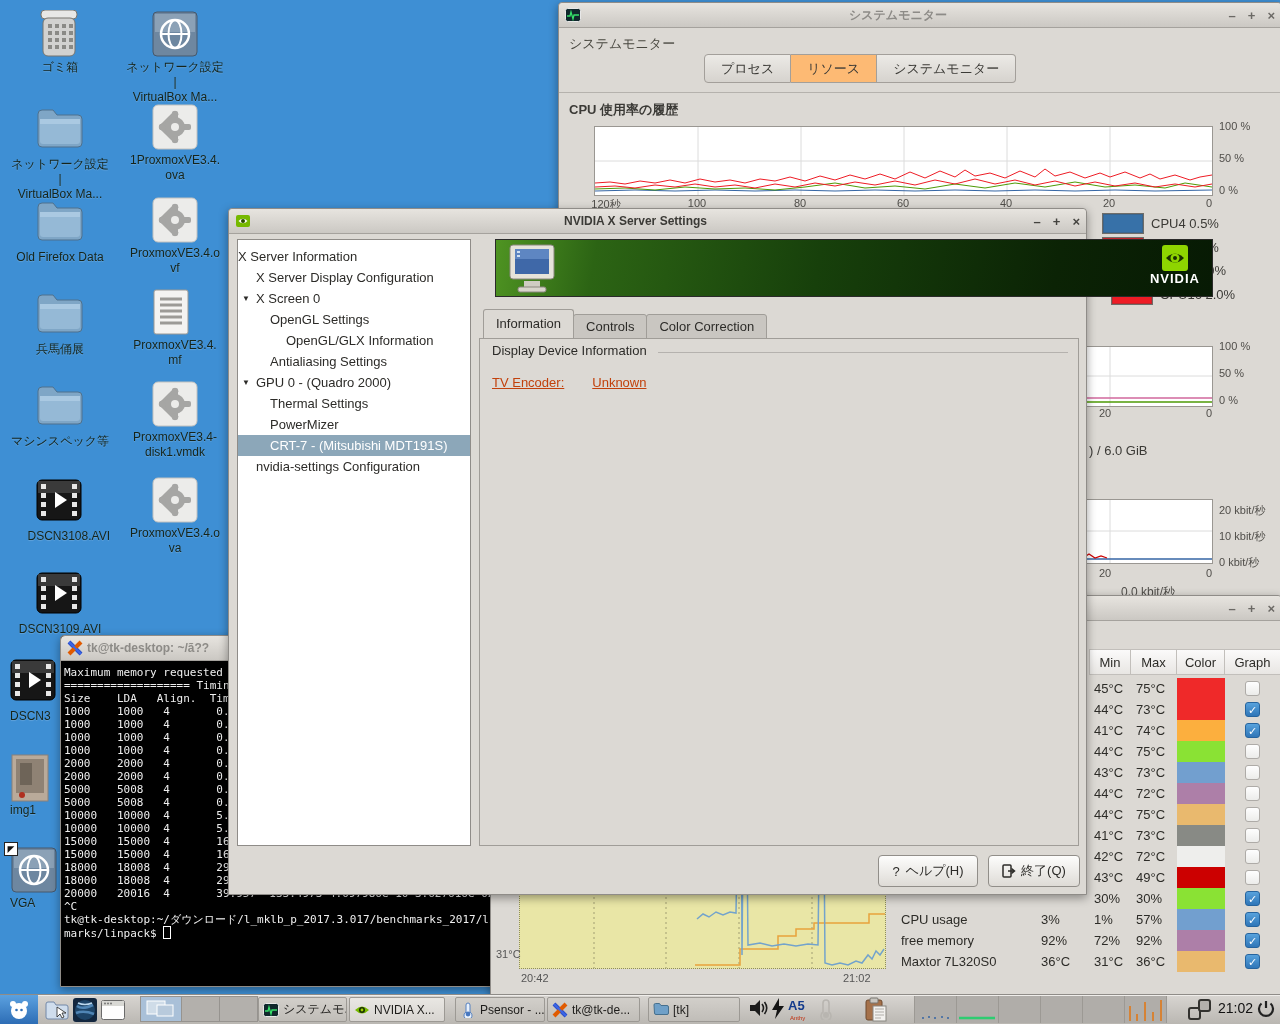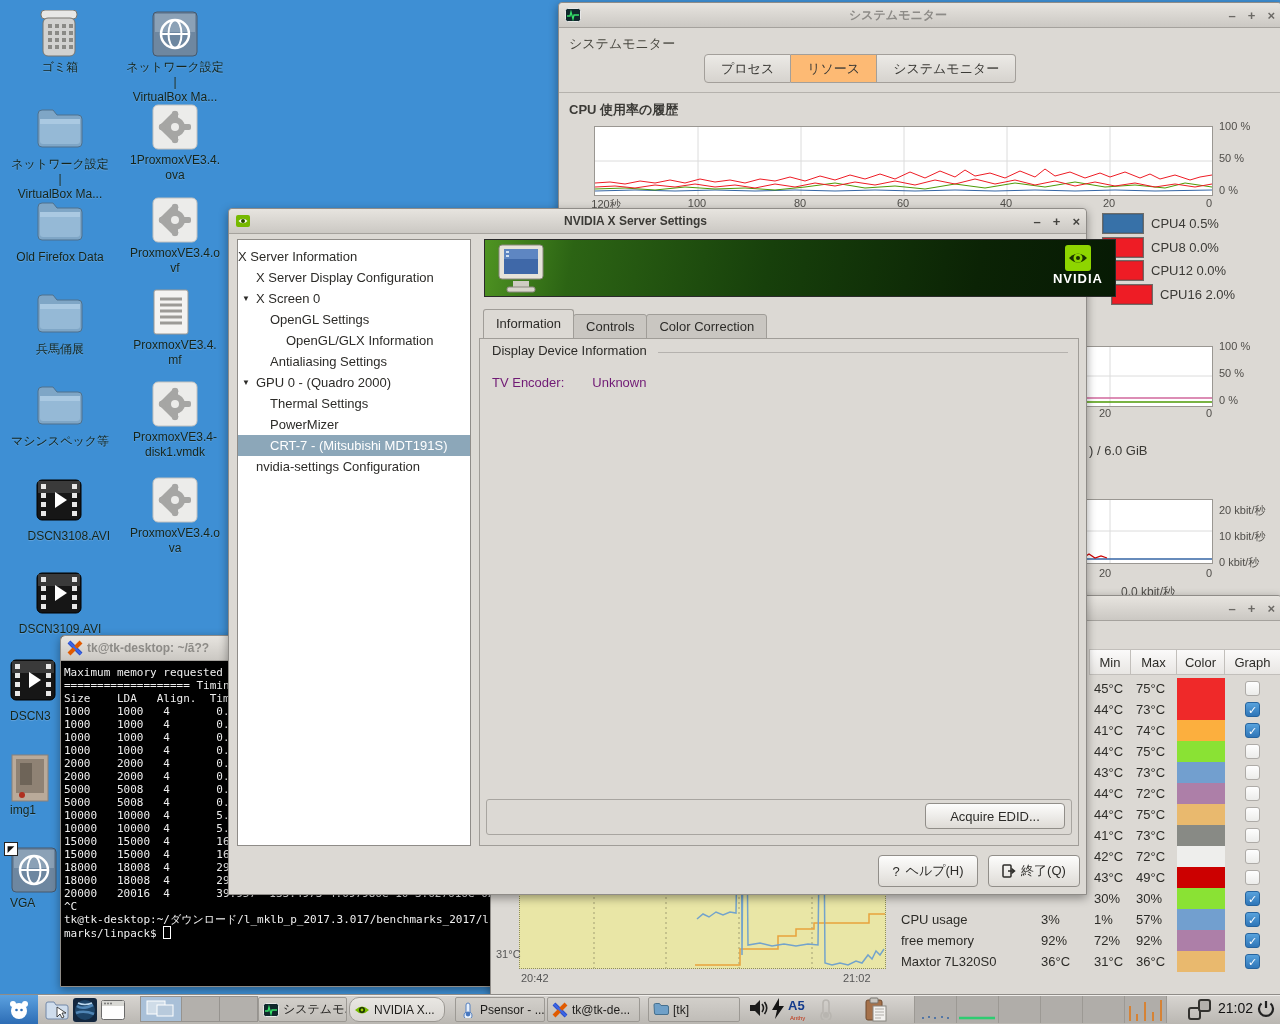--- a/index.html
+++ b/index.html
@@ -51,32 +51,32 @@
   .sm-caption{position:absolute;left:530px;top:440px;font-size:13px;color:#3b3a36;}
   .sm-partial{position:absolute;left:562px;top:581px;font-size:12px;color:#504e4a;}
   
   #nvwin{left:228px;top:208px;width:857px;height:685px;z-index:4;}
   .nv-nav{position:absolute;left:8px;top:30px;width:234px;height:607px;background:#fff;
           border:1px solid #8f8c88;overflow:hidden;padding-top:6px;box-sizing:border-box;}
   .nav-item{height:21px;line-height:21px;font-size:13px;color:#2c2b28;position:relative;
             white-space:nowrap;}
   .nav-item .arr{position:absolute;left:4px;font-size:8px;top:0;}
   .nav-item.selected{background:#8ca7b9;color:#fff;}
-  .nv-banner{position:absolute;left:255px;top:30px;width:632px;height:58px;
+  .nv-banner{position:absolute;left:266px;top:30px;width:718px;height:58px;
      background:linear-gradient(100deg,#4f9422 0%,#2c6414 14%,#17400b 45%,#0b2305 78%,#071a04 100%);
      border:1px solid #2a2a2a;box-sizing:border-box;}
   .nv-tabs{position:absolute;left:254px;top:102px;display:flex;height:28px;align-items:flex-end;}
   .nv-tab{font-size:13px;color:#2c2b28;padding:0 12px;border:1px solid #a09d98;
           background:#c9c6c1;height:23px;line-height:23px;border-radius:3px 3px 0 0;margin-right:-1px;}
   .nv-tab.active{background:#dcd9d4;height:28px;line-height:28px;border-bottom:1px solid #dcd9d4;}
   .nv-book{position:absolute;left:250px;top:129px;width:600px;height:508px;
            border:1px solid #a09d98;box-sizing:border-box;}
   .nv-framelabel{position:absolute;left:12px;top:4px;font-size:13px;color:#2c2b28;}
   .nv-frameline{position:absolute;left:178px;right:10px;top:13px;border-top:1px solid #b5b2ae;}
-  .nv-field{position:absolute;left:12px;top:36px;font-size:13px;color:#701a75;}
+  .nv-field{position:absolute;left:12px;top:36px;font-size:13px;color:#c2410c;text-decoration:underline;}
   .nv-field .val{margin-left:28px;}
   .nv-edidframe{position:absolute;left:6px;bottom:10px;right:6px;height:34px;
            border:1px solid #a8a5a0;border-radius:3px;}
   .gtkbtn{position:absolute;background:linear-gradient(#fdfdfc,#dedbd6);
           border:1px solid #918e89;border-radius:4px;font-size:13px;color:#2c2b28;
           display:flex;align-items:center;justify-content:center;box-sizing:border-box;
           cursor:default;}
   
   #term{left:60px;top:635px;width:446px;height:350px;z-index:2;background:#000;}
   .term-body{position:absolute;left:1px;right:1px;top:25px;bottom:1px;background:#000;
@@ -740,23 +740,20 @@
       <div class="nv-tab">Controls</div>
       <div class="nv-tab">Color Correction</div>
     </div>
 
   <div class="nv-book">
     <div class="nv-framelabel">Display Device Information</div>
     <div class="nv-frameline"></div>
     <div class="nv-field">
       <span>TV Encoder:</span><span class="val">Unknown</span>
     </div>
-    <div class="nv-edidframe">
-      <div class="gtkbtn" style="right:6px;top:3px;width:140px;height:26px;">Acquire EDID...</div>
-    </div>
   </div>
 
   <div class="gtkbtn" style="left:649px;top:646px;width:100px;height:32px;gap:6px;">
     <span>?</span>
       <span>ヘルプ(H)</span>
   </div>
   <div class="gtkbtn" style="left:759px;top:646px;width:92px;height:32px;gap:5px;">
     <svg width="14" height="14">
         <rect x="1" y="1" width="8" height="12" rx="1" fill="none" stroke="#2c2b28" stroke-width="1.5"></rect>
         <path d="M6 7 h6 M9.5 4.5 L12.5 7 L9.5 9.5" fill="none" stroke="#2c2b28" stroke-width="1.5"></path>
@@ -810,21 +807,21 @@
   <div id="tb-tasks">
       <div class="tb-task" style="left: 258px; width: 89px;">
         <span class="ticn">
           <svg width="16" height="16">
             <rect x="0.5" y="1.5" width="15" height="13" rx="2" fill="#10282c" stroke="#e8e8e8"></rect>
             <polyline points="2,9 5,9 6,5 8,12 9,8 14,8" fill="none" stroke="#35e06a" stroke-width="1.3"></polyline>
           </svg>
         </span>
         <span>システムモ...</span>
       </div>
-      <div class="tb-task active" style="left: 349px; width: 96px; border-radius: 10px;">
+      <div class="tb-task active" style="left: 349px; width: 96px;">
         <span class="ticn">
           <svg width="16" height="16">
             <path d="M1 8 q7-7 14 0 q-7 7 -14 0" fill="#76b900"></path>
             <circle cx="8" cy="8" r="3" fill="#1a3000"></circle>
             <circle cx="8" cy="8" r="1.4" fill="#9ed000"></circle>
           </svg>
         </span>
         <span>NVIDIA X...</span>
       </div>
       <div class="tb-task" style="left: 455px; width: 90px;">

